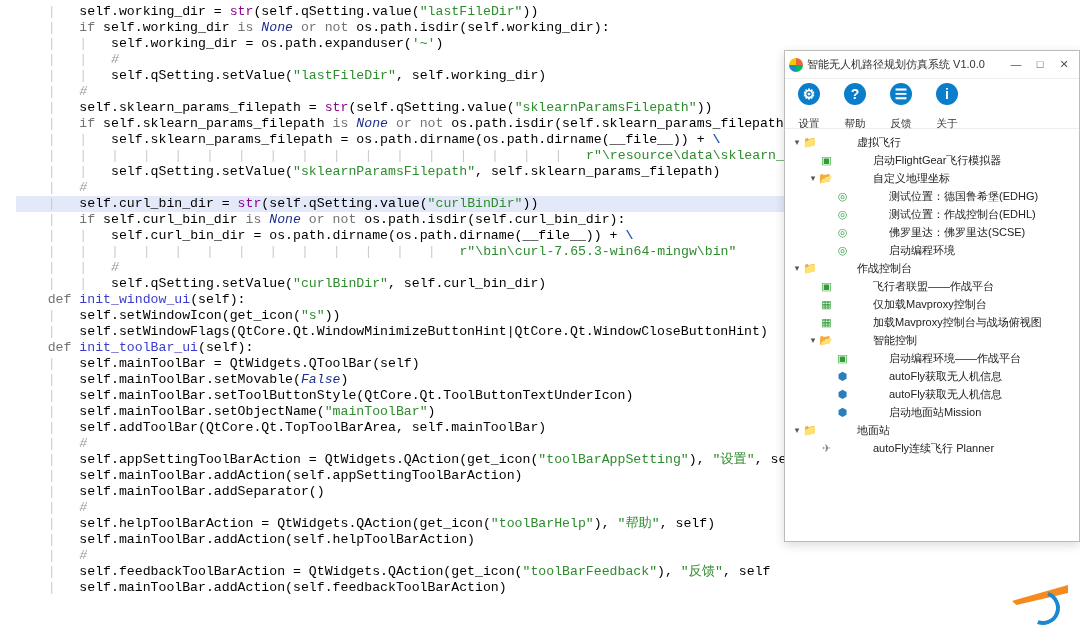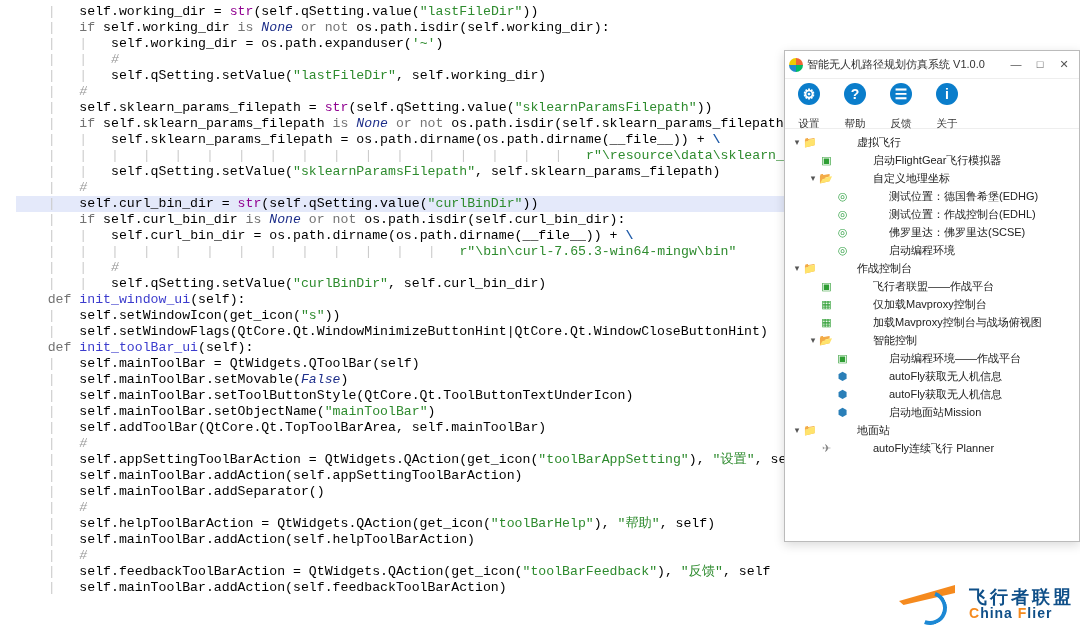--- a/index.html
+++ b/index.html
@@ -272,19 +272,13 @@
         <span class="node-label">autoFly连续飞行 Planner</span>
       </div>
     </div>
 </div>
 
 <div class="logo">
   <div class="logo-mark">
     <div class="wing"></div>
       <div class="ring"></div>
   </div>
-  <div class="logo-text">
-    <span class="cn">飞行者联盟</span>
-    <span class="en">
-      <span class="orange">C</span><span>hina </span><span class="orange">F</span><span>lier</span>
-    </span>
-  </div>
 </div>
 
 </body></html>

